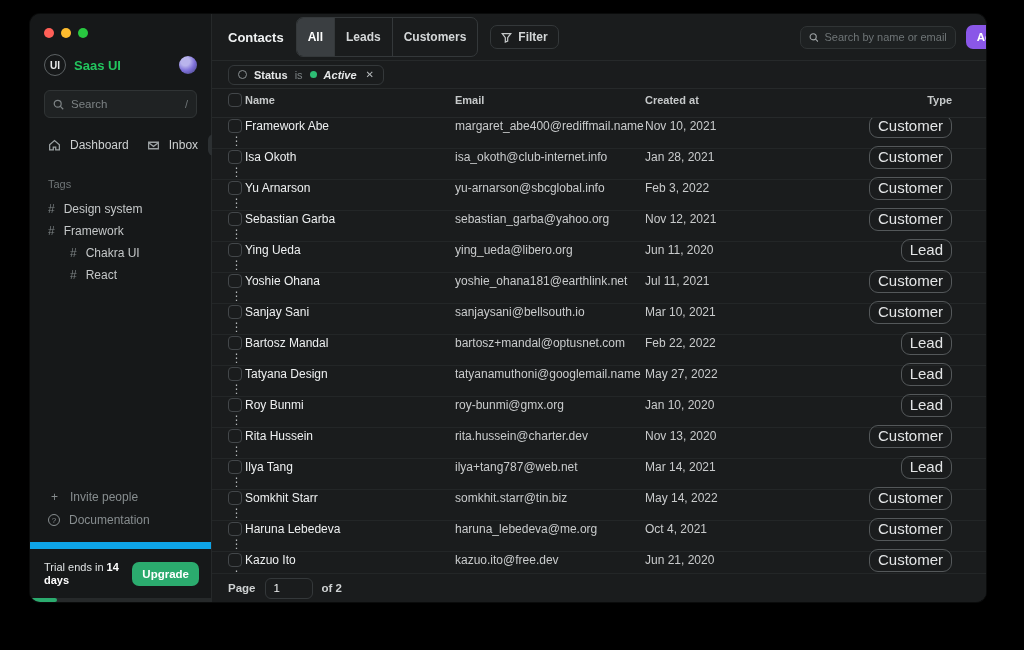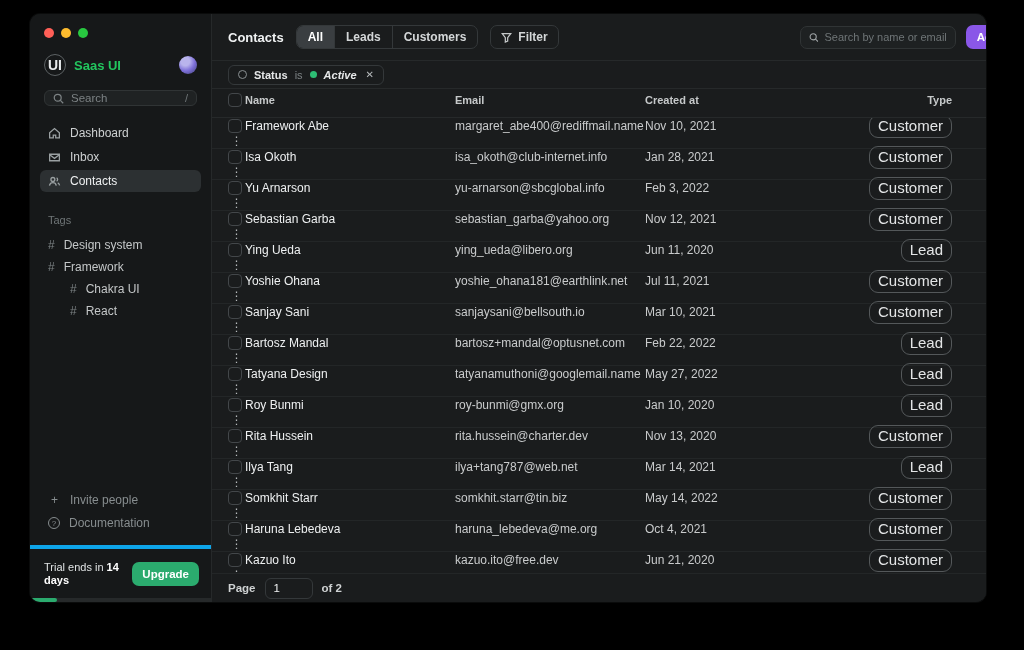--- a/index.html
+++ b/index.html
@@ -9,56 +9,56 @@
     background:#1a1c1d; border-radius:10px; display:flex; overflow:hidden;
     box-shadow:0 0 0 1px #0a0b0b, 0 18px 40px rgba(0,0,0,.6); }
 
   
   .sidebar { width:182px; flex:0 0 182px; background:#161819; border-right:1px solid #26292a;
     display:flex; flex-direction:column; position:relative; }
   .traffic { display:flex; gap:7px; padding:14px 0 0 14px; }
   .tl { width:10px; height:10px; border-radius:50%; }
   .logo-row { display:flex; align-items:center; gap:8px; padding:16px 14px 0 14px; }
   .logo-circle { width:22px; height:22px; border-radius:50%; border:1.5px solid #5c6163;
-    color:#e8eaeb; font-size:14px; font-weight:bold; display:flex; align-items:center; justify-content:center; }
+    color:#e8eaeb; font-size:10px; font-weight:bold; display:flex; align-items:center; justify-content:center; }
   .app-name { color:#22c55e; font-size:13px; font-weight:bold; flex:1; }
   .avatar { width:18px; height:18px; border-radius:50%;
     background:radial-gradient(circle at 35% 30%, #b9b4ec 0 25%, #7d6fd8 55%, #3c3f6e 100%); }
-  .side-search { margin:14px 14px 0 14px; height:16px; background:#1f2223; border:1px solid #303435;
+  .side-search { margin:14px 14px 0 14px; height:28px; background:#1f2223; border:1px solid #303435;
     border-radius:6px; display:flex; align-items:center; gap:7px; padding:0 8px; color:#7c8284; font-size:11.5px; }
   .side-search .slash { margin-left:auto; color:#6f7577; font-size:11px; }
-  .nav { margin-top:16px; padding:0 10px; display:flex; flex-direction:column; gap:2px; }
+  .nav { margin-top:16px; padding:0 10px; display:flex; flex-direction:row; gap:2px; }
   .nav-item { height:22px; display:flex; align-items:center; gap:9px; padding:0 8px;
     border-radius:6px; color:#cdd0d1; font-size:12px; cursor:default; }
   .nav-item.active { background:#2c3032; color:#eef0f1; }
   .nav-item svg { width:13px; height:13px; stroke:#9aa0a2; fill:none; stroke-width:1.6; flex:0 0 13px; }
   .tags-header { margin:22px 0 8px 18px; color:#6f7577; font-size:11px; }
   .tag-item { height:22px; display:flex; align-items:center; gap:9px; padding-left:18px;
     color:#c4c7c8; font-size:12px; }
   .tag-item .hash { color:#7c8284; font-size:12px; }
   .tag-item.indent { padding-left:40px; }
   .side-spacer { flex:1; }
   .side-link { height:23px; display:flex; align-items:center; gap:9px; padding-left:18px;
     color:#878d8f; font-size:12px; }
   .side-link .li-icon { width:13px; text-align:center; color:#878d8f; font-size:12px; }
-  .side-footer { border-top:4px solid #0ea5e9; margin-top:10px; padding:12px 12px 14px 14px;
+  .side-footer { border-top:7px solid #0ea5e9; margin-top:10px; padding:12px 12px 14px 14px;
     display:flex; align-items:center; gap:8px; }
   .trial-text { color:#dfe2e3; font-size:11px; flex:1; line-height:1.25; }
   .trial-text b { color:#fff; }
   .upgrade-btn { background:#2bab6e; color:#fff; font-size:11.5px; font-weight:bold;
     border:none; border-radius:7px; height:24px; padding:0 10px; cursor:pointer; }
   .trial-bar { position:absolute; left:0; bottom:0; width:100%; height:4px; background:#26292a; }
   .trial-fill { height:100%; background:#2bab6e; border-radius:0 2px 2px 0; }
 
   
   .main { flex:1; display:flex; flex-direction:column; position:relative; background:#1a1c1d; }
   .toolbar { height:47px; display:flex; align-items:center; gap:12px; padding:0 14px 0 16px;
     border-bottom:1px solid #26292a; }
   .page-title { color:#f0f2f3; font-size:13px; font-weight:bold; }
-  .segments { display:flex; border:1px solid #34383a; border-radius:7px; overflow:hidden; height:24px; }
+  .segments { display:flex; border:1px solid #34383a; border-radius:7px; overflow:hidden; height:40px; }
   .seg { padding:0 11px; display:flex; align-items:center; color:#d4d7d8; font-size:12px;
     font-weight:bold; border-right:1px solid #34383a; cursor:pointer; background:transparent; }
   .seg:last-child { border-right:none; }
   .seg.active { background:#3a3e41; color:#fff; }
   .filter-btn { height:24px; border:1px solid #34383a; border-radius:7px; background:transparent;
     color:#d4d7d8; font-size:12px; font-weight:bold; display:flex; align-items:center; gap:6px;
     padding:0 10px; cursor:pointer; }
   .filter-btn svg { width:11px; height:11px; stroke:#c4c7c8; fill:none; stroke-width:1.6; }
   .toolbar-right { margin-left:auto; display:flex; align-items:center; gap:10px; }
   .top-search { width:156px; height:23px; background:#1e2122; border:1px solid #303435; border-radius:7px;

